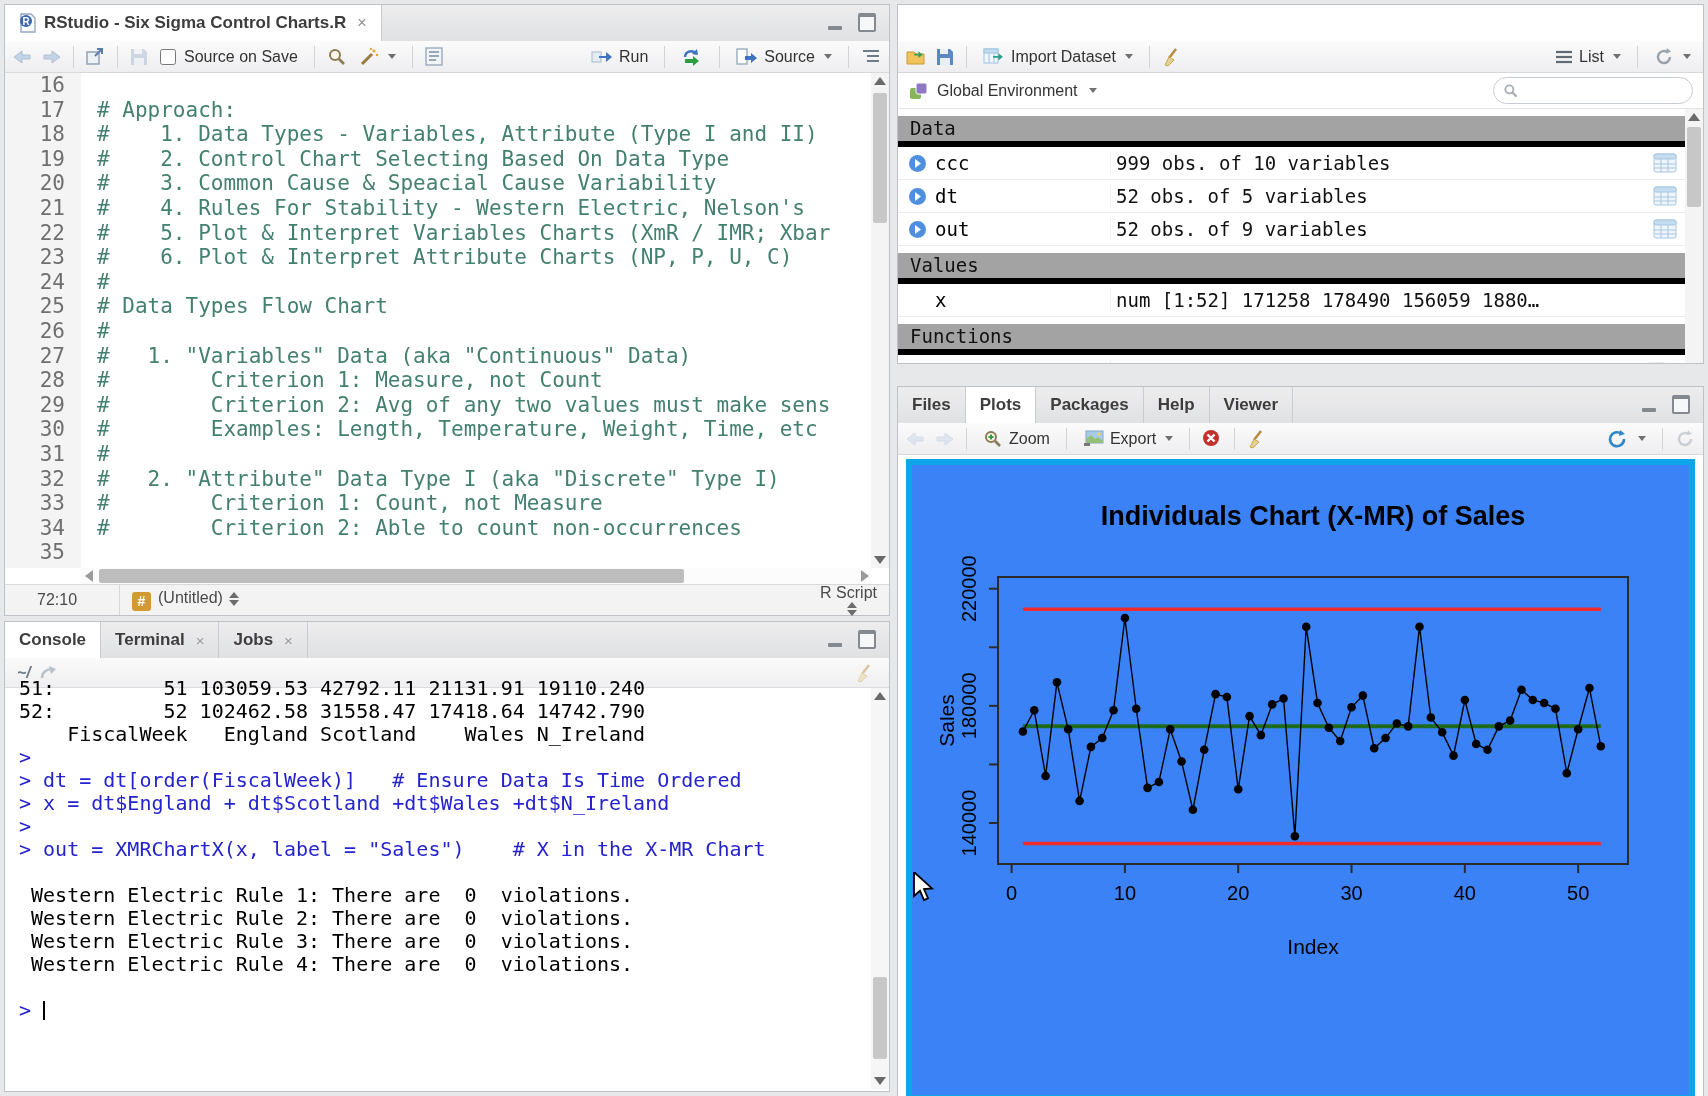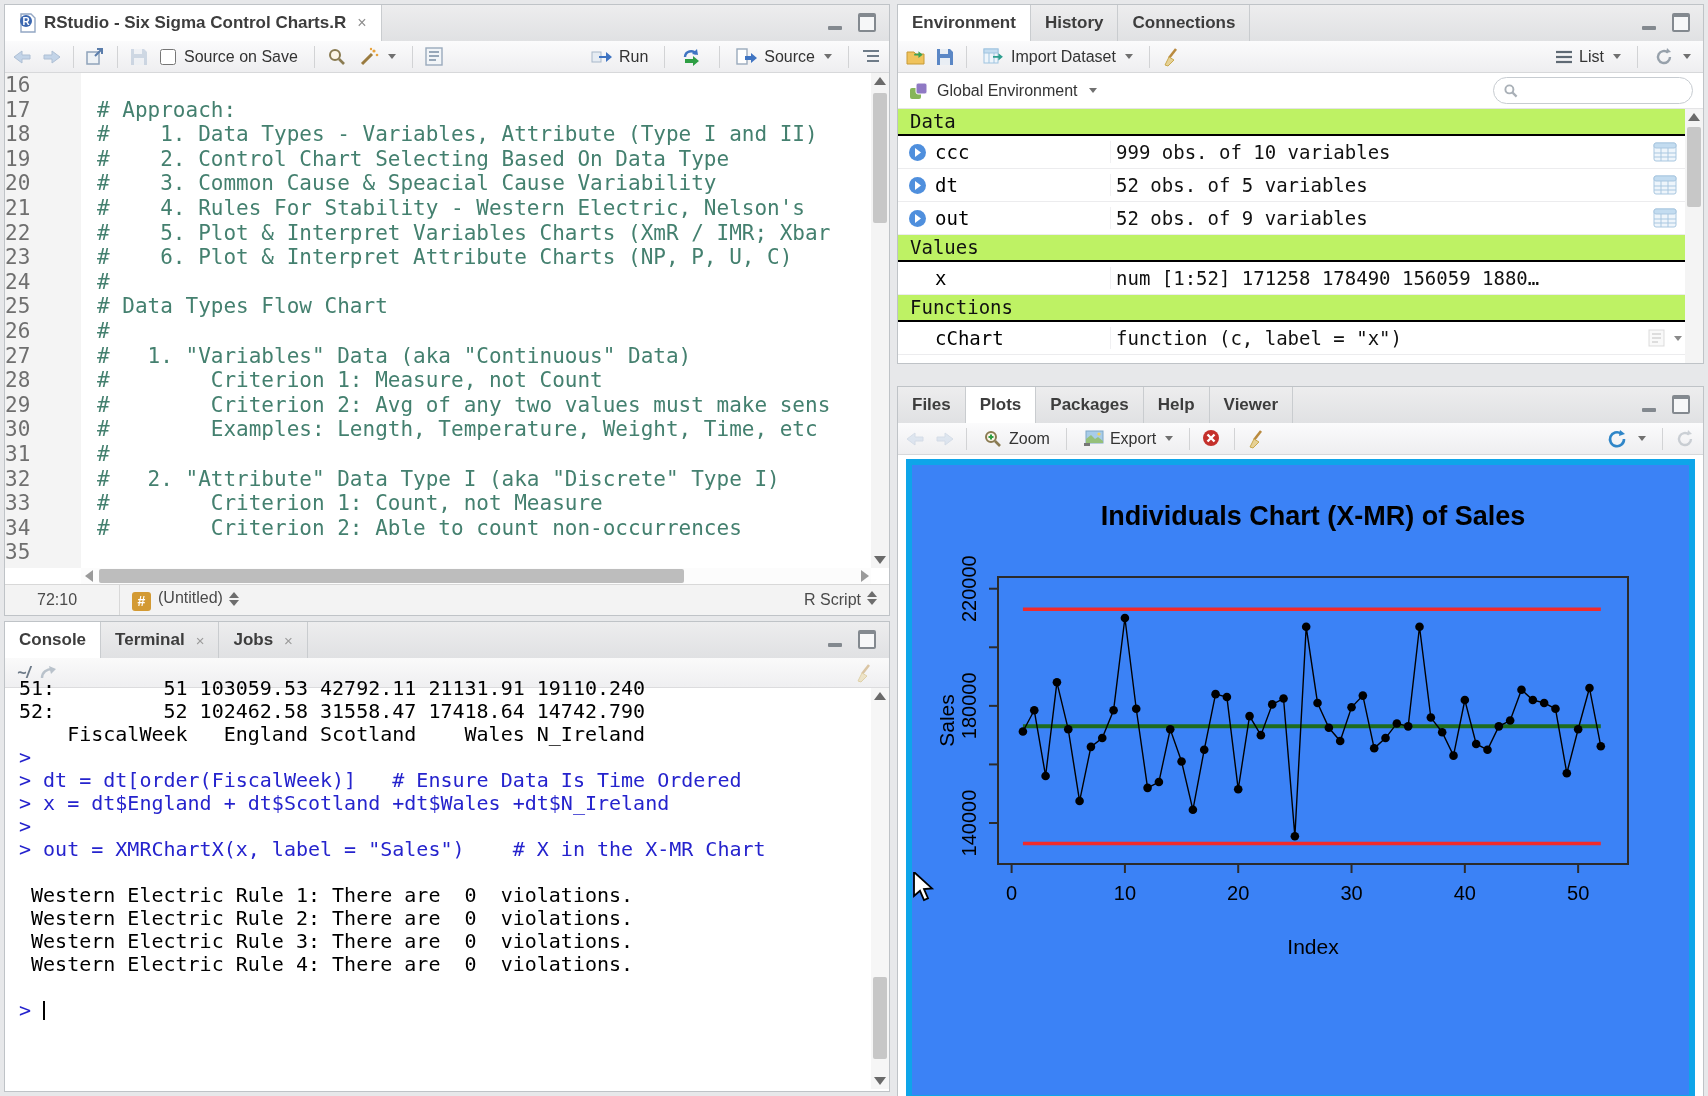--- a/index.html
+++ b/index.html
@@ -21,51 +21,51 @@
   .tbtn{display:flex;align-items:center;gap:6px;font-size:16px;color:#333;padding:2px 4px;border-radius:3px;white-space:nowrap;}
   .tsep{width:1px;height:22px;background:#d2d3d5;margin:0 4px;flex:none;}
   .caret{width:0;height:0;border-left:4px solid transparent;border-right:4px solid transparent;border-top:5px solid #707070;margin-left:3px;}
   .updown{display:inline-flex;flex-direction:column;gap:2px;margin-left:6px;vertical-align:middle;}
   .updown i{display:block;width:0;height:0;border-left:5px solid transparent;border-right:5px solid transparent;}
   .updown .u{border-bottom:6px solid #6d6d6d;}
   .updown .d{border-top:6px solid #6d6d6d;}
   
   #pane-editor{left:4px;top:4px;width:886px;height:612px;}
   .code-wrap{position:absolute;left:0;right:18px;top:68px;bottom:47px;overflow:hidden;font-family:"DejaVu Sans Mono",monospace;font-size:21px;line-height:24.6px;white-space:pre;}
-  .gutter{position:absolute;left:0;top:0;bottom:0;width:76px;background:#f4f4f4;color:#6f6f6f;text-align:left;padding-right:16px;box-sizing:border-box;}
+  .gutter{position:absolute;left:0;top:0;bottom:0;width:76px;background:#f4f4f4;color:#6f6f6f;text-align:right;padding-right:16px;box-sizing:border-box;}
   .codelines{position:absolute;left:92px;top:0;right:0;color:#44806f;}
   .hscroll{position:absolute;left:76px;right:18px;bottom:31px;height:16px;background:#fcfcfc;display:flex;align-items:center;}
   .hthumb{position:absolute;left:18px;width:74%;top:1px;bottom:1px;background:#bdbdbd;border-radius:2px;}
   .sb-arr{width:0;height:0;}
   .sb-left{border-top:6px solid transparent;border-bottom:6px solid transparent;border-right:8px solid #9a9a9a;margin-left:4px;}
   .sb-right{position:absolute;right:2px;border-top:6px solid transparent;border-bottom:6px solid transparent;border-left:8px solid #9a9a9a;}
   .vscroll{position:absolute;right:0;top:68px;bottom:47px;width:18px;background:#f4f4f4;}
   .vthumb{position:absolute;left:2px;right:2px;background:#c7c7c7;border-radius:2px;}
   .sb-up{position:absolute;top:4px;left:3px;border-left:6px solid transparent;border-right:6px solid transparent;border-bottom:8px solid #555;}
   .sb-down{position:absolute;bottom:4px;left:3px;border-left:6px solid transparent;border-right:6px solid transparent;border-top:8px solid #555;}
   .statusbar{position:absolute;left:0;right:0;bottom:0;height:30px;background:#f3f3f3;border-top:1px solid #d8d8d8;display:flex;align-items:center;font-size:16px;color:#4a4a4a;}
   .statusbar .pos{margin-left:32px;width:70px;}
   .statusbar .vr{width:1px;height:100%;background:#d8d8d8;margin:0 12px;}
   .hashbadge{display:inline-block;width:19px;height:19px;line-height:19px;text-align:center;background:#d39a33;color:#fff;border-radius:3px;font-weight:700;font-size:14px;margin-right:7px;vertical-align:-3px;}
-  .ftype{margin-left:auto;margin-right:12px;display:flex;}
+  .ftype{margin-left:auto;margin-right:12px;display:flex;align-items:center;flex-direction:column;}
   
   #pane-console{left:4px;top:621px;width:886px;height:471px;padding-left:12px;}
   .ctoolbar{position:absolute;left:0;right:0;top:36px;height:30px;background:linear-gradient(#fafafa,#efeff1);border-bottom:1px solid #dcdcde;display:flex;align-items:center;padding:0 12px;box-sizing:border-box;font-size:16px;color:#6d7a88;font-weight:700;}
   .console-out{position:absolute;left:14px;right:24px;top:67px;bottom:4px;overflow:hidden;font-family:"DejaVu Sans Mono",monospace;font-size:20px;line-height:23px;white-space:pre;}
   .cline.in{color:#2523cd;}
   .cline.out{color:#000;}
   .ccursor{display:inline-block;width:2px;height:19px;background:#000;vertical-align:-3px;}
   .cvscroll{position:absolute;right:0;top:66px;bottom:2px;width:18px;background:#f6f6f6;}
   
   #pane-env{left:897px;top:4px;width:807px;height:360px;}
   .scope-row{position:absolute;left:0;right:0;top:68px;height:36px;border-bottom:1px solid #e4e4e6;display:flex;align-items:center;padding:0 10px;box-sizing:border-box;gap:8px;font-size:16px;color:#333;}
   .searchbox{margin-left:auto;width:200px;height:27px;border:1px solid #c7ccd1;border-radius:14px;background:#fff;display:flex;align-items:center;padding:0 9px;gap:6px;box-sizing:border-box;}
   .searchbox input{border:none;outline:none;flex:1;font-size:15px;font-family:"Liberation Sans",sans-serif;background:transparent;min-width:0;}
   .env-list{position:absolute;left:0;right:18px;top:104px;bottom:0;overflow:hidden;font-family:"DejaVu Sans Mono",monospace;font-size:19px;}
-  .env-hdr{height:25px;line-height:25px;background:#bef264;border-bottom:2px solid #000000;padding-left:12px;color:#111;}
+  .env-hdr{height:25px;line-height:25px;background:#a3a3a3;border-bottom:6px solid #000000;padding-left:12px;color:#111;margin-top:7px;}
   .env-row{height:32px;display:flex;align-items:center;border-bottom:1px solid #ececee;}
   .env-name{width:212px;flex:none;display:flex;align-items:center;gap:8px;padding-left:10px;box-sizing:border-box;color:#000;}
   .env-name.noexp{padding-left:37px;}
   .env-val{flex:1;color:#111;border-left:1px solid #f0f0f2;padding-left:5px;white-space:pre;overflow:hidden;}
   .env-ric{flex:none;width:40px;display:flex;align-items:center;justify-content:center;gap:3px;}
   .evscroll{position:absolute;right:0;top:104px;bottom:0;width:18px;background:#f4f4f4;}
   
   #pane-plots{left:897px;top:386px;width:807px;height:724px;}
   .plot-canvas{position:absolute;left:8px;right:8px;top:72px;bottom:8px;border:6px solid #0ea5e9;background:#3b82f6;}
   #plot-svg{position:absolute;left:28px;top:16px;}
@@ -242,39 +242,20 @@
     </div>
     <div class="console-out" id="console-out" style="margin-top: -12px;"><div class="cline out">51:         51 103059.53 42792.11 21131.91 19110.240</div><div class="cline out">52:         52 102462.58 31558.47 17418.64 14742.790</div><div class="cline out">    FiscalWeek   England Scotland    Wales N_Ireland</div><div class="cline in">&gt;</div><div class="cline in">&gt; dt = dt[order(FiscalWeek)]   # Ensure Data Is Time Ordered</div><div class="cline in">&gt; x = dt$England + dt$Scotland +dt$Wales +dt$N_Ireland</div><div class="cline in">&gt;</div><div class="cline in">&gt; out = XMRChartX(x, label = "Sales")    # X in the X-MR Chart</div><div class="cline out">&nbsp;</div><div class="cline out"> Western Electric Rule 1: There are  0  violations.</div><div class="cline out"> Western Electric Rule 2: There are  0  violations.</div><div class="cline out"> Western Electric Rule 3: There are  0  violations.</div><div class="cline out"> Western Electric Rule 4: There are  0  violations.</div><div class="cline out">&nbsp;</div><div class="cline in">&gt; <span class="ccursor"></span></div></div>
     <div class="cvscroll">
       <span class="sb-up" style="border-bottom-color:#6a6a6a"></span>
       <span class="vthumb" style="bottom:30px;height:82px"></span>
       <span class="sb-down" style="border-top-color:#6a6a6a"></span>
     </div>
   </div>
 
   <div class="pane" id="pane-env">
-    <div class="tabbar">
-      <div class="tab active">
-          <span>Environment</span>
-        </div>
-      <div class="tab">
-          <span>History</span>
-        </div>
-      <div class="tab">
-          <span>Connections</span>
-        </div>
-      <div class="winbtns">
-        <span class="wb wb-min">
-            <i></i>
-          </span>
-        <span class="wb wb-max">
-            <i></i>
-          </span>
-      </div>
-    </div>
     <div class="toolbar">
       <svg width="22" height="18" viewBox="0 0 22 18">
           <path d="M1 4h7l2 2h8v10H1z" fill="#f0c35c" stroke="#c79a37"></path>
           <path d="M12 6v2h5V5l5 4-5 4v-3h-5z" fill="#3da256" transform="translate(-2,-1) scale(0.85)"></path>
         </svg>
       <svg width="18" height="18" viewBox="0 0 18 18">
           <path d="M1 1h13l3 3v13H1z" fill="#5b87c5"></path>
           <rect x="4" y="10" width="10" height="7" fill="#e9eef4"></rect>
           <rect x="4" y="1" width="8" height="5" fill="#e9eef4"></rect>
         </svg>

